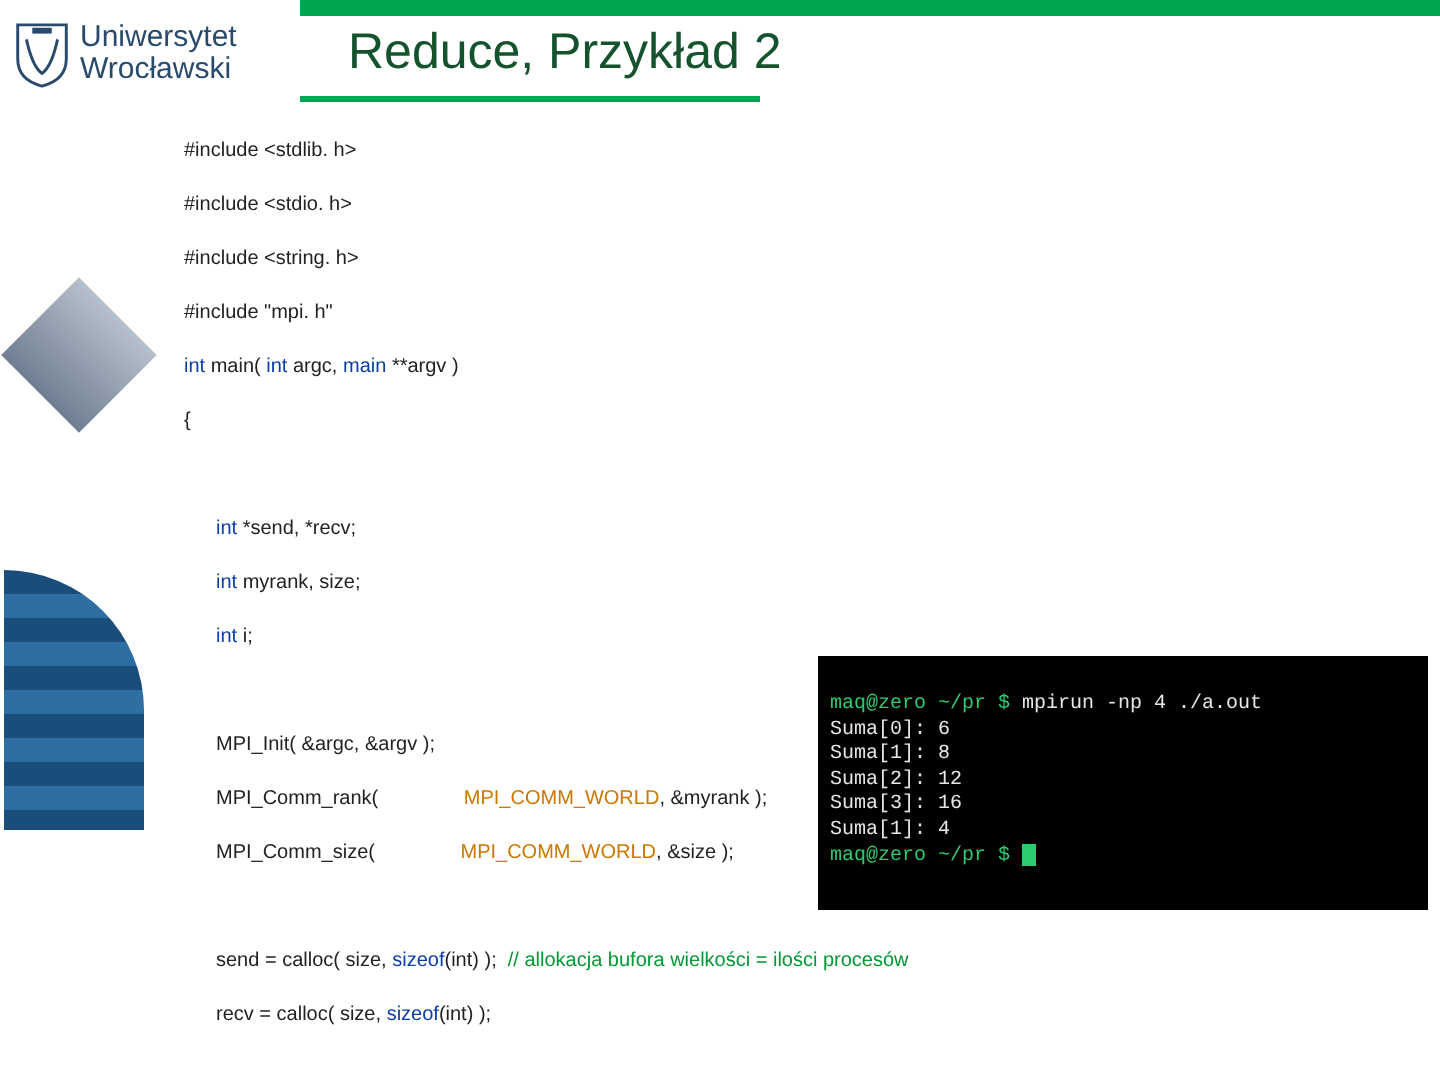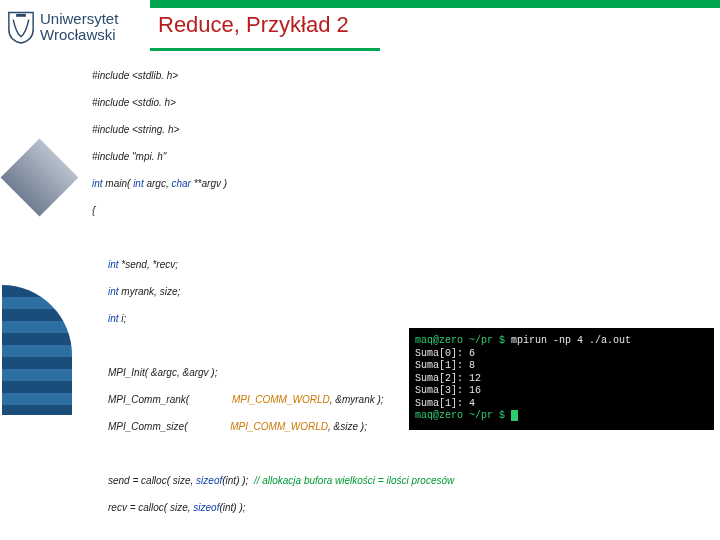--- a/index.html
+++ b/index.html
@@ -6,44 +6,43 @@
   body {
     width: 720px; height: 540px;
     background: #fff;
     font-family: Arial, Helvetica, sans-serif;
     position: relative; overflow: hidden;
   }
   .header-bar { height: 8px; background: #00a651; position: absolute; top: 0; left: 150px; right: 0; }
   .logo-area { position: absolute; top: 6px; left: 6px; width: 140px; height: 42px; display: flex; align-items: center; gap: 4px; }
   .logo-crest { width: 30px; height: 34px; }
   .logo-text { font-size: 15px; color: #2a4a6c; line-height: 1.1; }
-  .title { position: absolute; top: 12px; left: 158px; font-size: 22px; color: #b91c1c; }
+  .title { position: absolute; top: 12px; left: 174px; font-size: 25px; color: #14532d; }
   .title-underline { position: absolute; top: 48px; left: 150px; width: 230px; height: 3px; background: #00a651; }
 
   .left-side { position: absolute; top: 50px; left: 0; width: 80px; bottom: 0; }
   .ls-sq { width: 55px; height: 55px; margin-top: 100px; margin-left: 12px; background: linear-gradient(#b8c0cc,#6f7e92); transform: rotate(45deg); }
   .ls-fan { width: 70px; height: 130px; margin-top: 80px; margin-left: 2px; background: repeating-linear-gradient(180deg, #1a4d7a 0 12px, #2d6fa3 12px 24px); border-top-right-radius: 80px; }
 
   .code-area {
     position: absolute; top: 55px; left: 92px; right: 10px; bottom: 10px;
     font-family: Arial, sans-serif; font-size: 10px; line-height: 1.35; color: #222;
     white-space: pre;
-    font-style: italic;
   }
   .l { display: block; }
   .i1 { padding-left: 16px; }
   .kw { color: #0b3ea8; }
   .c1 { color: #009933; }
   .c2 { color: #cc7700; padding-left: 40px; }
 
   .terminal {
     position: absolute; right: 6px; top: 328px; width: 305px;
     background: #000; color: #e6e6e6;
     font-family: "Courier New", monospace; font-size: 10px;
-    padding: 7px 6px; line-height: 1.25;
+    padding: 19px 6px; line-height: 1.25;
   }
   .terminal .pr { color: #2ecc71; }
   .terminal .cur { background: #2ecc71; display: inline-block; width: 7px; height: 11px; vertical-align: middle; }
 </style>
 </head>
 <body>
 
 <div class="header-bar"></div>
 
 <div class="logo-area">
@@ -64,21 +63,21 @@
 <div class="left-side">
   <div class="ls-sq"></div>
   <div class="ls-fan"></div>
 </div>
 
 <div class="code-area">
 <span class="l">#include &lt;stdlib. h&gt;</span>
 <span class="l">#include &lt;stdio. h&gt;</span>
 <span class="l">#include &lt;string. h&gt;</span>
 <span class="l">#include "mpi. h"</span>
-<span class="l"><span class="kw">int</span><span> main( </span><span class="kw">int</span><span> argc, </span><span class="kw">char</span><span> **argv )</span></span>
+<span class="l"><span class="kw">int</span><span> main( </span><span class="kw">int</span><span> argc, </span><span class="kw">main</span><span> **argv )</span></span>
 <span class="l">{</span>
 <span class="l"> </span>
 <span class="l i1"><span class="kw">int</span><span> *send, *recv;</span></span>
 <span class="l i1"><span class="kw">int</span><span> myrank, size;</span></span>
 <span class="l i1"><span class="kw">int</span><span> i;</span></span>
 <span class="l"> </span>
 <span class="l i1">MPI_Init( &amp;argc, &amp;argv );</span>
 <span class="l i1"><span>MPI_Comm_rank( </span><span class="c2">MPI_COMM_WORLD</span><span>, &amp;myrank );</span></span>
 <span class="l i1"><span>MPI_Comm_size( </span><span class="c2">MPI_COMM_WORLD</span><span>, &amp;size );</span></span>
 <span class="l"> </span>

